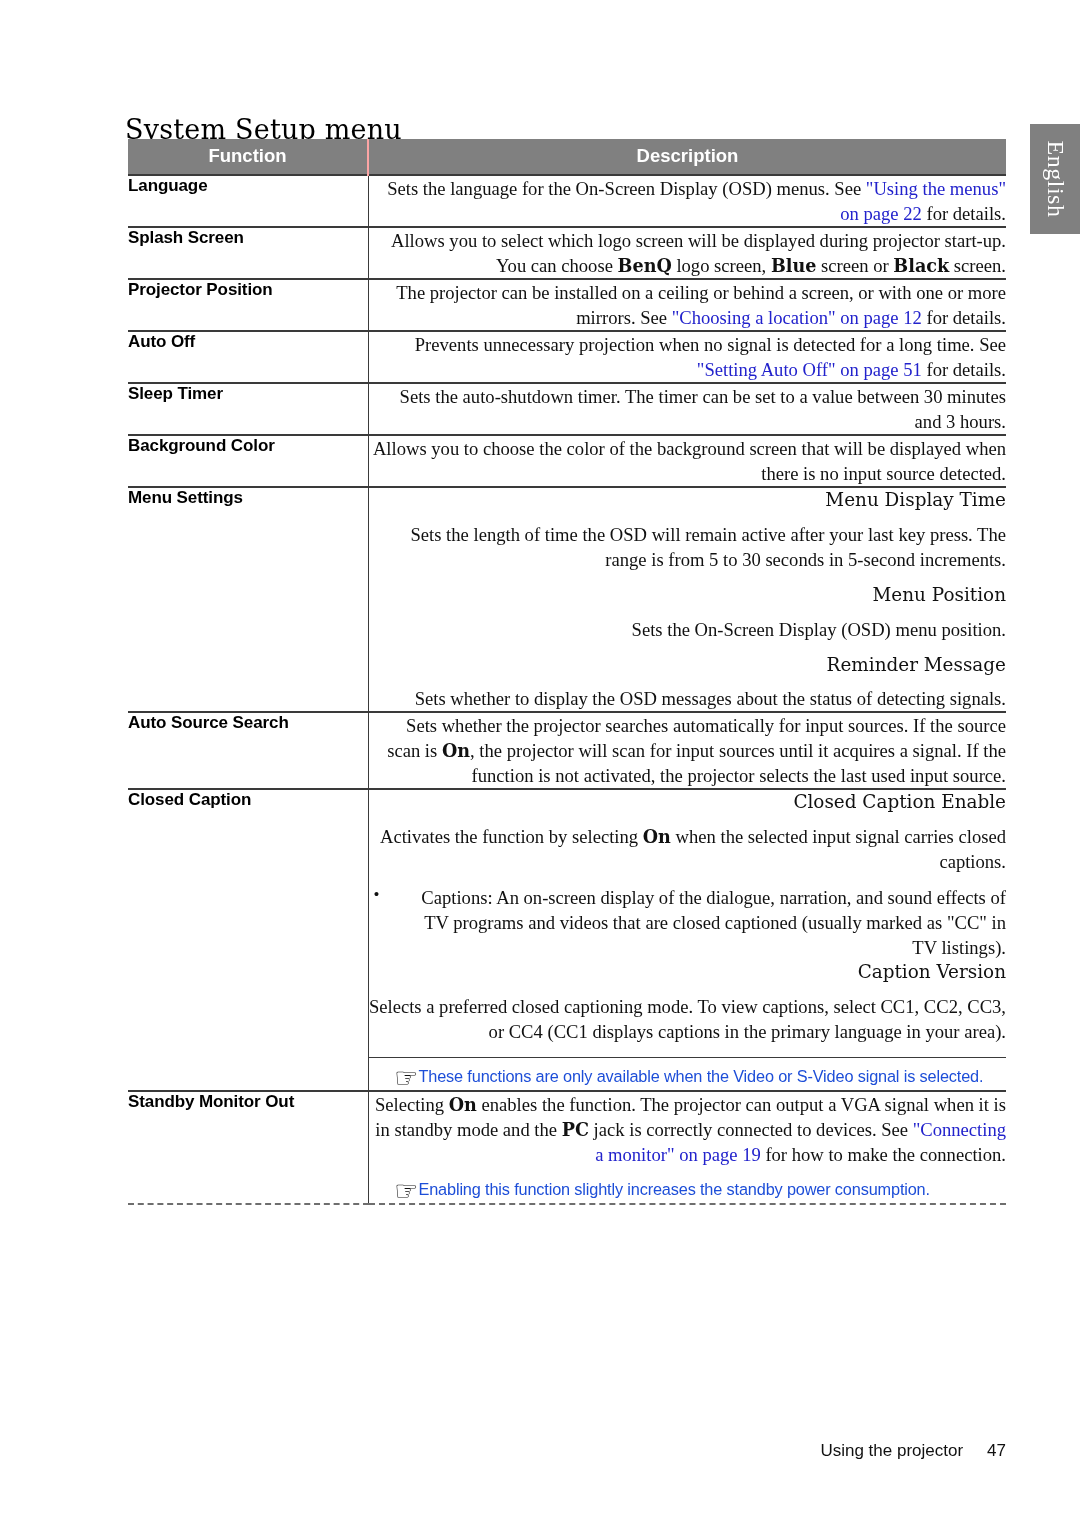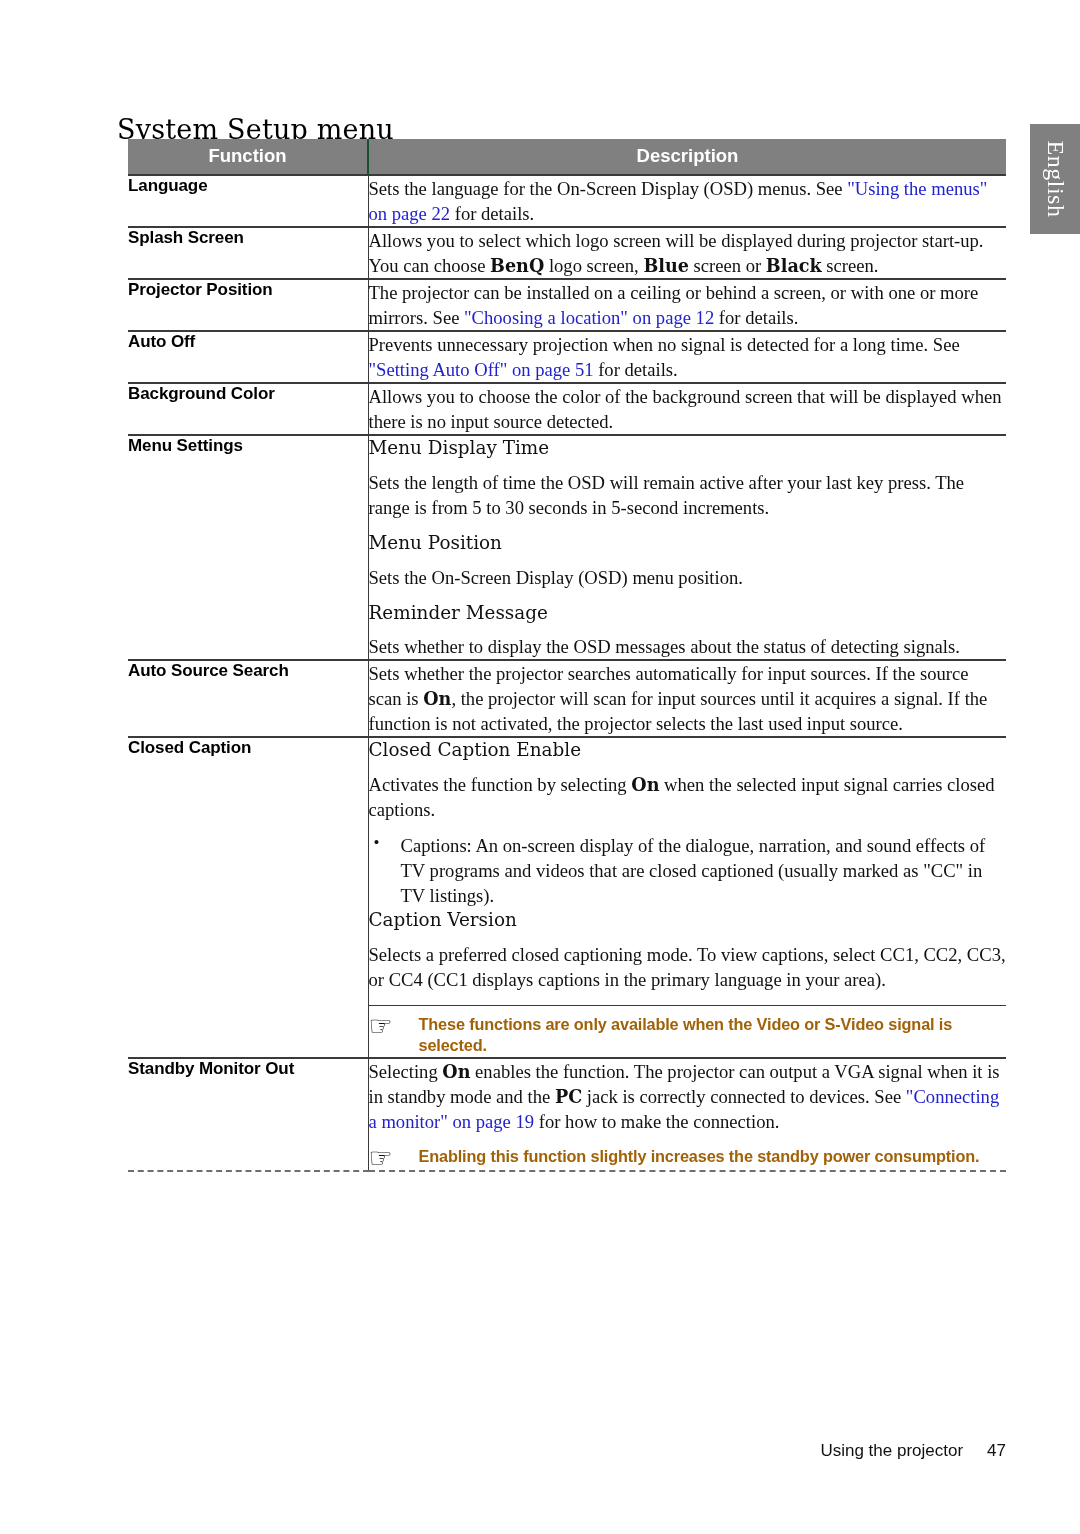--- a/index.html
+++ b/index.html
@@ -12,21 +12,21 @@
     height: 1534px;
     position: relative;
     font-family: "Liberation Serif", serif;
     color: #000000;
     overflow: hidden;
   }
 
   
   .page-title {
     position: absolute;
-    left: 117px;
+    left: 125px;
     top: 96px;
     font-family: "DejaVu Serif", serif;
     font-size: 27px;
     font-weight: normal;
     letter-spacing: 0.2px;
     color: #000;
   }
 
   
   .lang-tab {
@@ -64,21 +64,21 @@
   .tbl thead th {
     background: #808080;
     color: #ffffff;
     font-family: "Liberation Sans", sans-serif;
     font-weight: bold;
     font-size: 18.5px;
     text-align: center;
     padding: 6px 0 7px 0;
     border: none;
   }
-  .tbl thead th.fn-head { border-right: 2px solid #14532d; }
+  .tbl thead th.fn-head { border-right: 2px solid #fca5a5; }
 
   .tbl tbody tr > td {
     border-top: 2px solid #3a3a3a;
     vertical-align: top;
     padding: 0;
   }
   .tbl tbody tr:first-child > td { border-top: 2px solid #3a3a3a; }
   .tbl tbody tr.last-row > td { border-bottom: 2px dashed #6e6e6e; }
 
   td.fn-cell {
@@ -97,20 +97,21 @@
     height: 100%;
     min-height: 100%;
   }
 
   td.desc-cell {
     padding: 5px 10px 6px 9px;
     font-family: "Liberation Serif", serif;
     font-size: 18.6px;
     line-height: 1.345;
     color: #111;
+    text-align: right;
   }
 
   .desc-cell p {
     margin: 0 0 0 0;
   }
   .desc-cell p + p { margin-top: 11px; }
 
   .sub-head {
     font-family: "DejaVu Serif", serif;
     font-size: 18.4px;
@@ -153,24 +154,24 @@
     flex: 0 0 auto;
     width: 50px;
     font-size: 27px;
     line-height: 0.85;
     color: #111;
     font-family: "DejaVu Sans", sans-serif;
     padding-top: 1px;
   }
   .note .note-text {
     font-family: "Liberation Sans", sans-serif;
-    font-weight: bold;
+    font-weight: normal;
     font-size: 16.3px;
     line-height: 1.32;
-    color: #a16207;
+    color: #1d4ed8;
     letter-spacing: -0.15px;
   }
 
   
   .footer {
     position: absolute;
     left: 0;
     top: 1441px;
     width: 1006px;
     text-align: right;
@@ -228,20 +229,28 @@
       <tr>
         <td class="fn-cell">
           <div class="fn-inner">Auto Off</div>
         </td>
         <td class="desc-cell">
           <p>Prevents unnecessary projection when no signal is detected for a long time. See <span class="lnk">"Setting Auto Off" on page 51</span> for details.</p>
         </td>
       </tr>
       <tr>
         <td class="fn-cell">
+          <div class="fn-inner">Sleep Timer</div>
+        </td>
+        <td class="desc-cell">
+          <p>Sets the auto-shutdown timer. The timer can be set to a value between 30 minutes and 3 hours.</p>
+        </td>
+      </tr>
+      <tr>
+        <td class="fn-cell">
           <div class="fn-inner">Background Color</div>
         </td>
         <td class="desc-cell">
           <p>Allows you to choose the color of the background screen that will be displayed when there is no input source detected.</p>
         </td>
       </tr>
       <tr>
         <td class="fn-cell">
           <div class="fn-inner">Menu Settings</div>
         </td>

